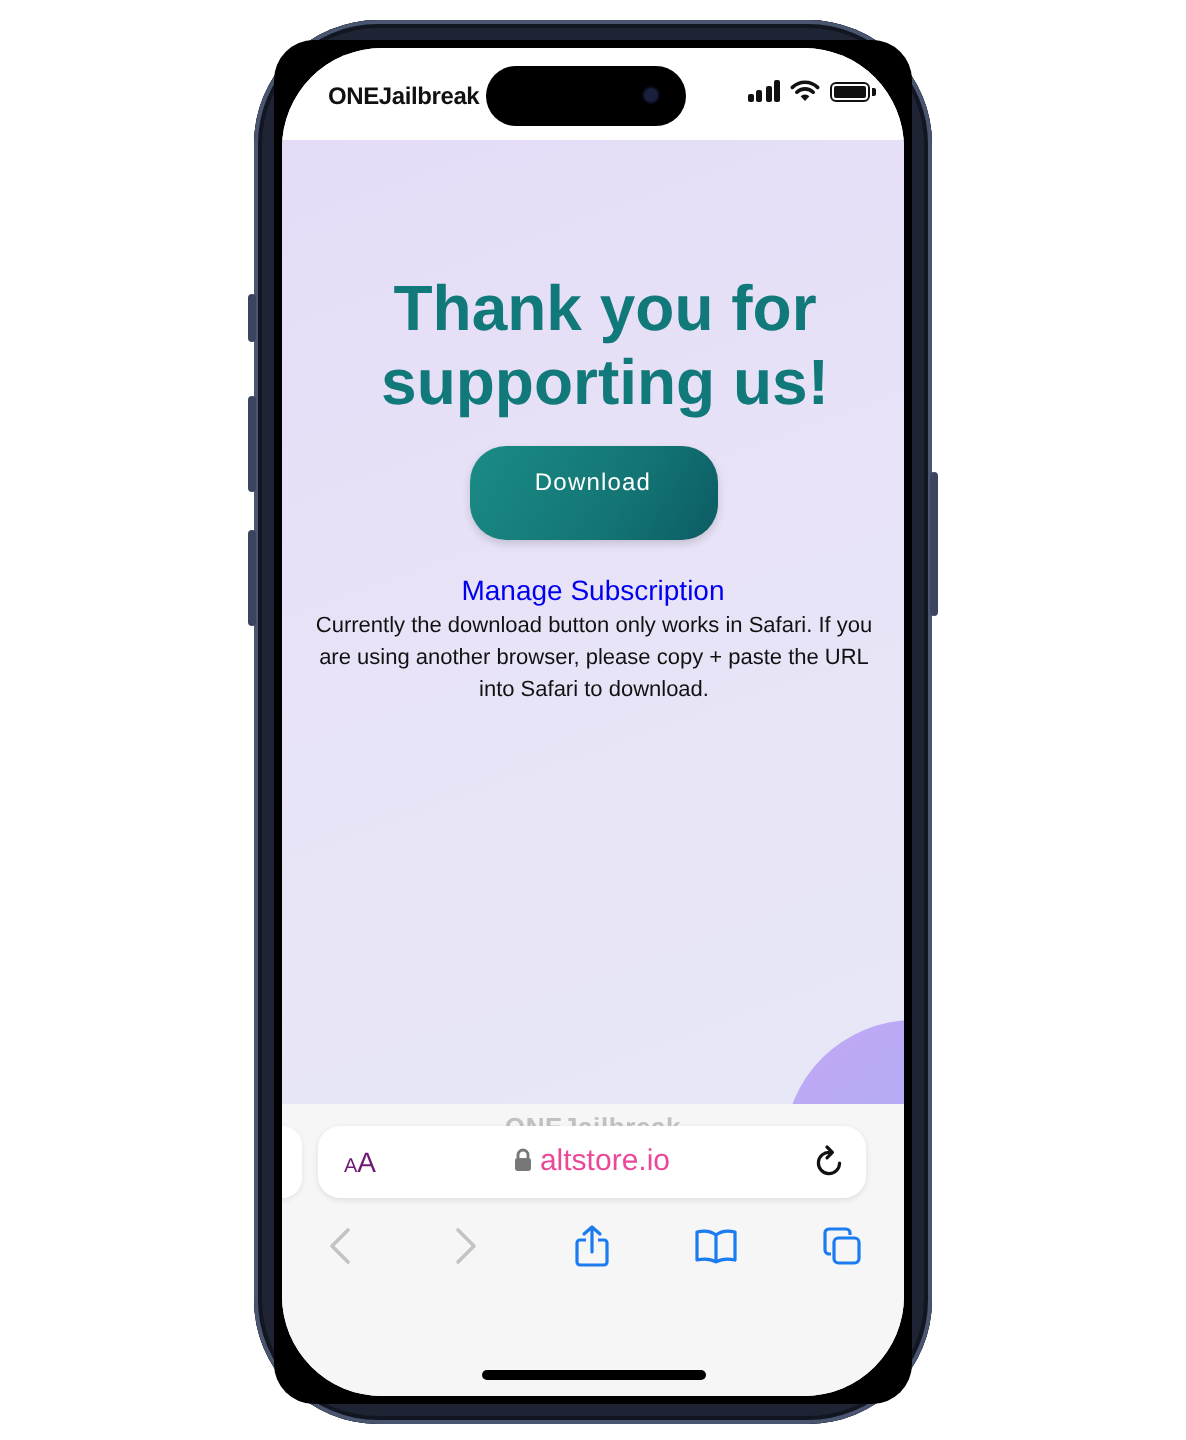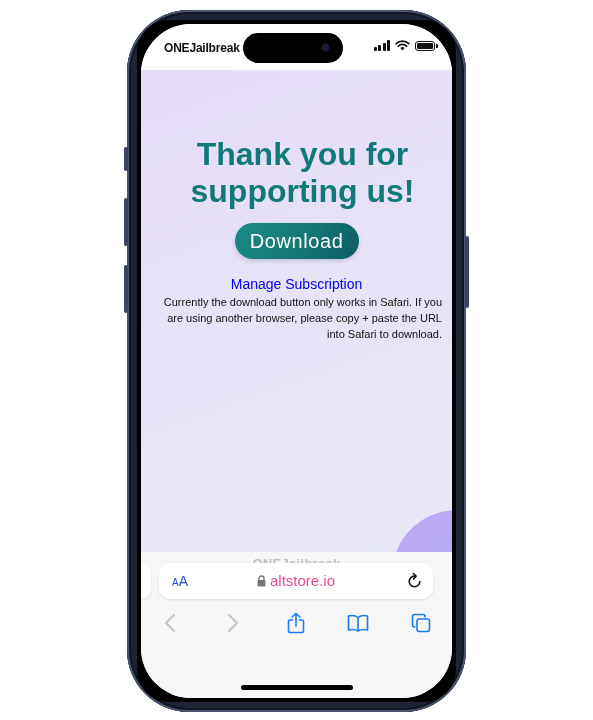--- a/index.html
+++ b/index.html
@@ -8,21 +8,21 @@
       font-family: "Liberation Sans", sans-serif;
     }
     .phone {
       position: absolute; left: 127px; top: 10px; width: 339px; height: 702px;
       border-radius: 62px; background: #1e2433;
       box-shadow: inset 0 0 0 2px #4a5570, inset 0 0 0 4px #121620;
     }
     .side-btn { position: absolute; background: #3b4560; border-radius: 2px; width: 4px; }
     .bezel {
       position: absolute; left: 10px; top: 10px; right: 10px; bottom: 10px;
-      background: #000; border-radius: 32px; overflow: hidden;
+      background: #000; border-radius: 20px; overflow: hidden;
     }
     .screen {
       position: absolute; left: 4px; top: 4px; right: 4px; bottom: 4px;
       border-radius: 50px; overflow: hidden; background: #fff;
     }
     .statusbar {
       position: absolute; left: 0; top: 0; right: 0; height: 46px; background: #ffffff; z-index: 3;
     }
     .carrier {
       position: absolute; left: 23px; top: 17px; font-size: 12px; font-weight: bold; color: #111;
@@ -56,48 +56,48 @@
     }
     .blob {
       position: absolute; right: -70px; bottom: -40px; width: 130px; height: 130px; border-radius: 50%;
       background: linear-gradient(140deg, #c3a7f5 0%, #9fb1f3 100%);
     }
     .content { position: absolute; left: 0; right: 0; top: 0; text-align: center; }
     .headline {
       margin: 66px 0 0 0; font-size: 32px; line-height: 37px; font-weight: bold; color: #11797a; padding-left: 12px;
     }
     .dl-btn {
-      display: inline-block; margin-top: 13px; width: 124px; height: 36px; border-radius: 18px;
+      display: inline-block; margin-top: 13px; width: 124px; height: 47px; border-radius: 18px;
       background: linear-gradient(120deg, #1b8b85 0%, #137574 60%, #0c5c63 100%);
-      color: #fff; font-size: 20px; line-height: 36px; letter-spacing: 0.6px; cursor: pointer;
+      color: #fff; font-size: 12px; line-height: 36px; letter-spacing: 0.6px; cursor: pointer;
       box-shadow: 0 2px 4px rgba(0,0,0,0.15);
     }
     .manage {
       display: block; margin-top: 17px; font-size: 14px; color: #0000ee; 
     }
     .note {
-      margin: 2px 10px 0 11px; text-align: right; font-size: 11px; line-height: 16px; color: #111;
+      margin: 2px 10px 0 11px; text-align: center; font-size: 11px; line-height: 16px; color: #111;
     }
 
     .toolbar {
       position: absolute; left: 0; right: 0; bottom: 0; top: 528px; background: #f6f6f7; z-index: 2;
     }
     .watermark {
       position: absolute; left: 0; right: 0; top: 4px; text-align: center; font-size: 13px;
       color: rgba(150,150,150,0.55); font-weight: bold; letter-spacing: 0.3px;
     }
     .prev-tab {
       position: absolute; left: -12px; top: 11px; width: 22px; height: 36px; background: #fff;
       border-radius: 10px; box-shadow: 0 1px 3px rgba(0,0,0,0.08);
     }
     .urlbar {
       position: absolute; left: 18px; right: 19px; top: 11px; height: 36px; background: #fff;
       border-radius: 11px; box-shadow: 0 1px 3px rgba(0,0,0,0.1);
     }
-    .aa { position: absolute; left: 13px; top: 10px; font-size: 14px; color: #1d4ed8; }
+    .aa { position: absolute; left: 13px; top: 10px; font-size: 14px; color: #701a75; }
     .aa .small { font-size: 10px; }
     .url {
       position: absolute; left: 0; right: 0; top: 9px; text-align: center; font-size: 15px; color: #ec4899;
     }
     .lock { display: inline-block; vertical-align: -1px; margin-right: 4px; }
     .reload { position: absolute; right: 10px; top: 9px; }
     .nav-row {
       position: absolute; left: 0; right: 0; top: 56px; height: 30px; display: flex;
       justify-content: space-between; padding: 0 16px 0 14px; align-items: center;
     }

